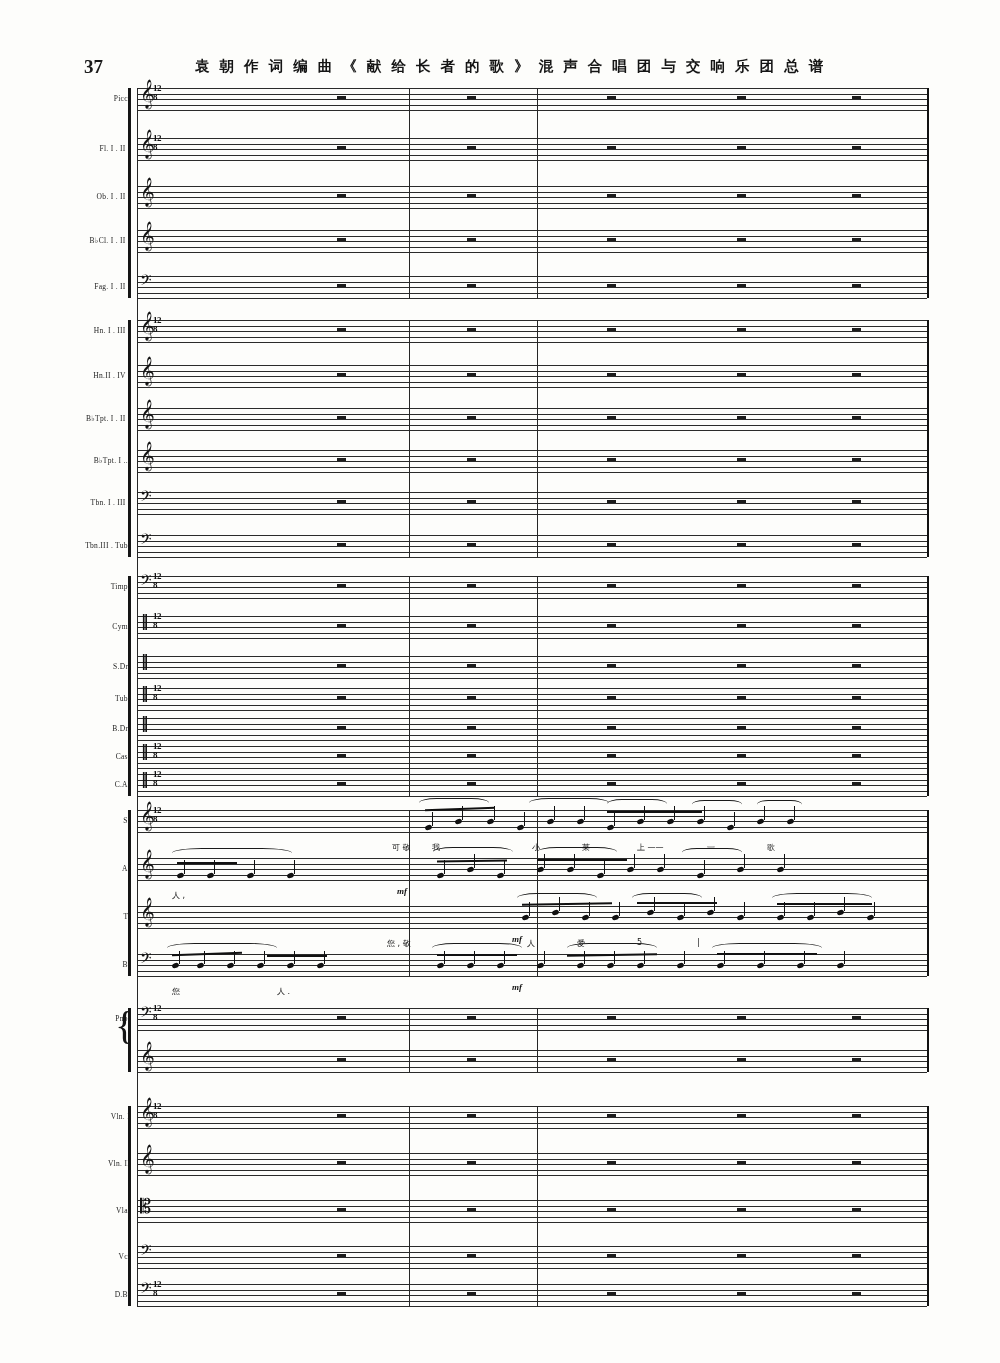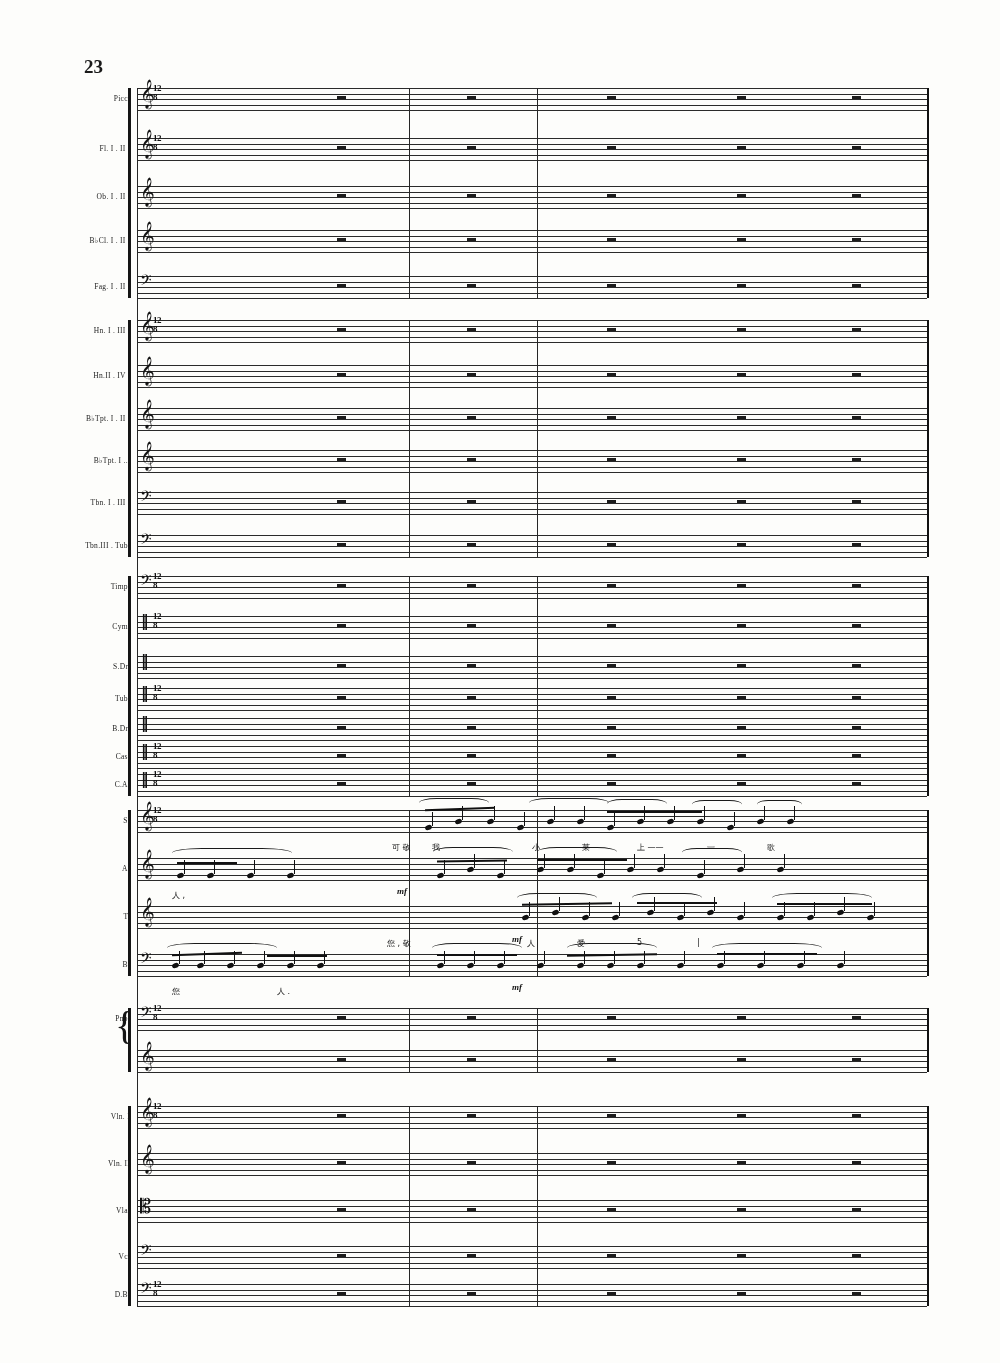--- a/index.html
+++ b/index.html
@@ -121,21 +121,22 @@
     font-size:9px;font-style:italic;font-weight:bold;
     color:#141414;
     font-family:"Liberation Serif",serif;
   }
 </style>
 </head>
 <body>
 
 <div class="page">
 
-  <div class="page-number">23</div>
+  <div class="page-number">37</div>
+  <div class="score-title">袁 朝 作 词 编 曲 《 献 给 长 者 的 歌 》 混 声 合 唱 团 与 交 响 乐 团 总 谱</div>
 
   <div class="system" id="system">
       <div class="staff" style="top: 0px; height: 22.4px;">
         <div class="line" style="top: 0px;"></div>
         <div class="line" style="top: 5.6px;"></div>
         <div class="line" style="top: 11.2px;"></div>
         <div class="line" style="top: 16.8px;"></div>
         <div class="line" style="top: 22.4px;"></div>
       </div>
       <div class="ilabel" style="top: 6.2px; left: -135px; width: 128px;">Picc.</div>

